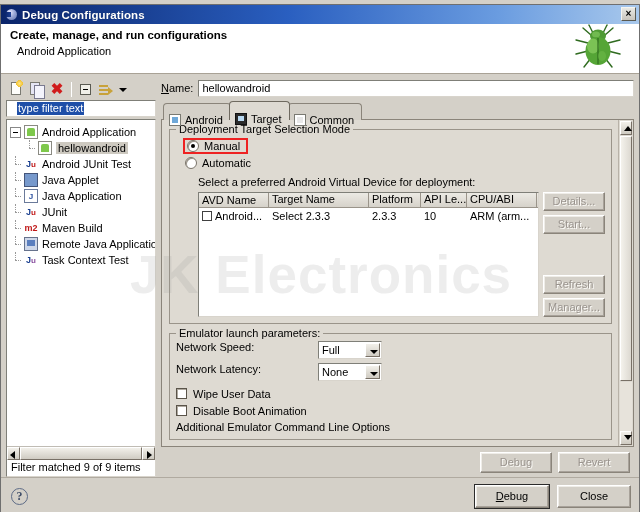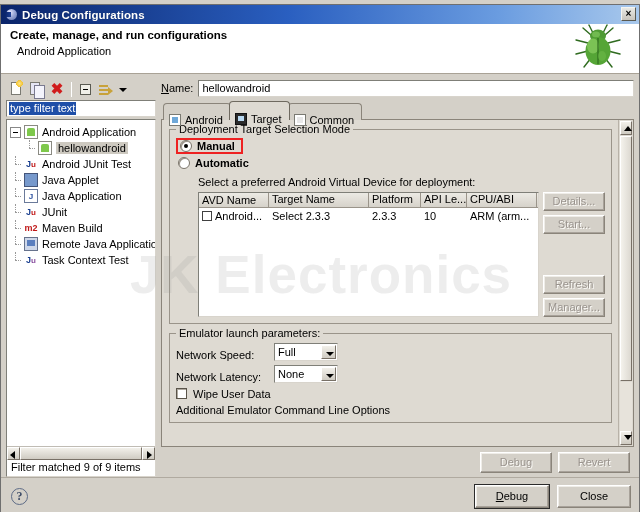--- a/index.html
+++ b/index.html
@@ -151,21 +151,21 @@
     border-top: 4px solid #000;
     border-left: 4px solid transparent; border-right: 4px solid transparent;
   }
 
   .filterbox {
     height: 17px; flex: 0 0 17px;
     border: 1px solid #7f7f78;
     border-right-color: #d8d4cc; border-bottom-color: #d8d4cc;
     background: #fff;
     display: flex; align-items: center;
-    padding: 0 2px;
+    padding: 0 10px;
   }
   .filterbox span {
     background: #1f4fa8; color: #fff; font-size: 11px;
     padding: 0 1px; line-height: 13px;
   }
 
   .treebox {
     flex: 1 1 auto;
     border: 1px solid #7f7f78;
     border-right-color: #d8d4cc; border-bottom-color: #d8d4cc;
@@ -333,21 +333,21 @@
     border: 1px solid #9a948a;
     margin: 5px 2px 0 2px;
     padding: 7px 6px 6px 6px;
     position: relative;
   }
   .group > legend, .glabel {
     position: absolute; top: -7px; left: 6px;
     background: #dedad2; padding: 0 3px; font-size: 11px;
   }
 
-  .radio-row { display: flex; align-items: center; height: 16px; margin: 1px 0 0 2px; font-weight: bold; }
+  .radio-row { display: flex; align-items: center; height: 16px; margin: 1px 0 0 9px; }
   .radio {
     width: 12px; height: 12px; border-radius: 50%;
     background: #fff; border: 1px solid #7a746a;
     box-shadow: inset 1px 1px 0 #9a948a;
     margin-right: 5px; position: relative; flex: 0 0 12px;
   }
   .radio.on::after {
     content: ""; position: absolute; left: 3px; top: 3px;
     width: 4px; height: 4px; border-radius: 50%; background: #000;
   }
@@ -406,21 +406,21 @@
     cursor: pointer;
     font-family: "Liberation Sans", sans-serif;
     color: #000;
   }
   .btn.disabled { color: #9a948e; text-shadow: 1px 1px 0 #fbfaf7; cursor: default; }
   .btn + .btn { margin-top: 4px; }
   .spacer { flex: 1 1 auto; }
 
   
   .emul { margin-top: 9px; }
-  .erow { display: flex; align-items: flex-end; height: 20px; margin-bottom: 2px; }
+  .erow { display: flex; align-items: flex-start; height: 20px; margin-bottom: 2px; gap: 44px; }
   .erow label { font-size: 11px; width: 98px; flex: 0 0 98px; }
   .combo {
     height: 18px; width: 64px; flex: 0 0 64px;
     background: #fff;
     border: 1px solid #7f7f78;
     border-right-color: #d8d4cc; border-bottom-color: #d8d4cc;
     display: flex; align-items: center;
     font-size: 11px; padding-left: 3px;
     position: relative; cursor: pointer;
   }
@@ -770,20 +770,24 @@
                 <span>None</span>
                 <span class="arrow"></span>
               </div>
             </div>
 
             <div class="cbrow">
               <span class="cbox"></span>
               <span>Wipe User Data</span>
             </div>
 
+            <div class="cbrow">
+              <span class="cbox"></span>
+              <span>Disable Boot Animation</span>
+            </div>
 
             <div class="addl">Additional Emulator Command Line Options</div>
           </div>
 
         </div>
 
         <div class="vscroll">
           <div class="varrow up"></div>
           <div class="vthumb"></div>
           <div class="vtrack"></div>

